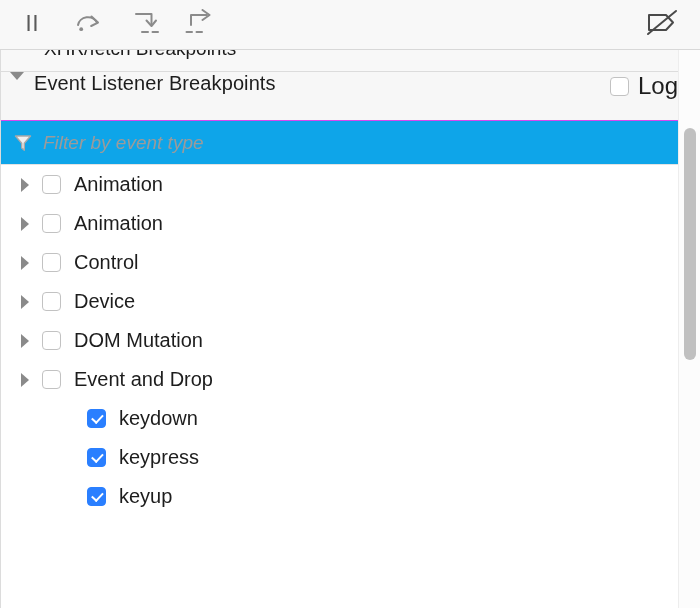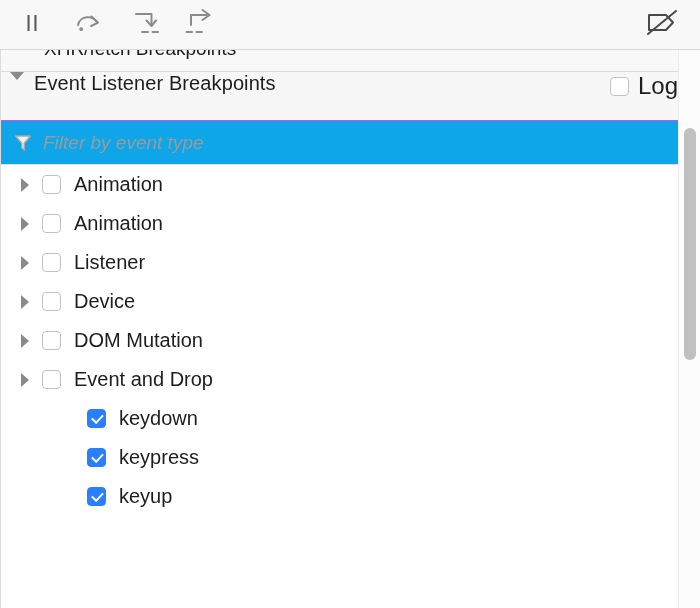--- a/index.html
+++ b/index.html
@@ -343,21 +343,21 @@
       </span>
       <span class="cb"></span>
       <span class="row-label">Animation</span>
     </div>
 
     <div class="row">
       <span class="disclosure">
         <span class="tri-right"></span>
       </span>
       <span class="cb"></span>
-      <span class="row-label">Listener</span>
+      <span class="row-label">Control</span>
     </div>
 
     <div class="row">
       <span class="disclosure">
         <span class="tri-right"></span>
       </span>
       <span class="cb"></span>
       <span class="row-label">Device</span>
     </div>
 

